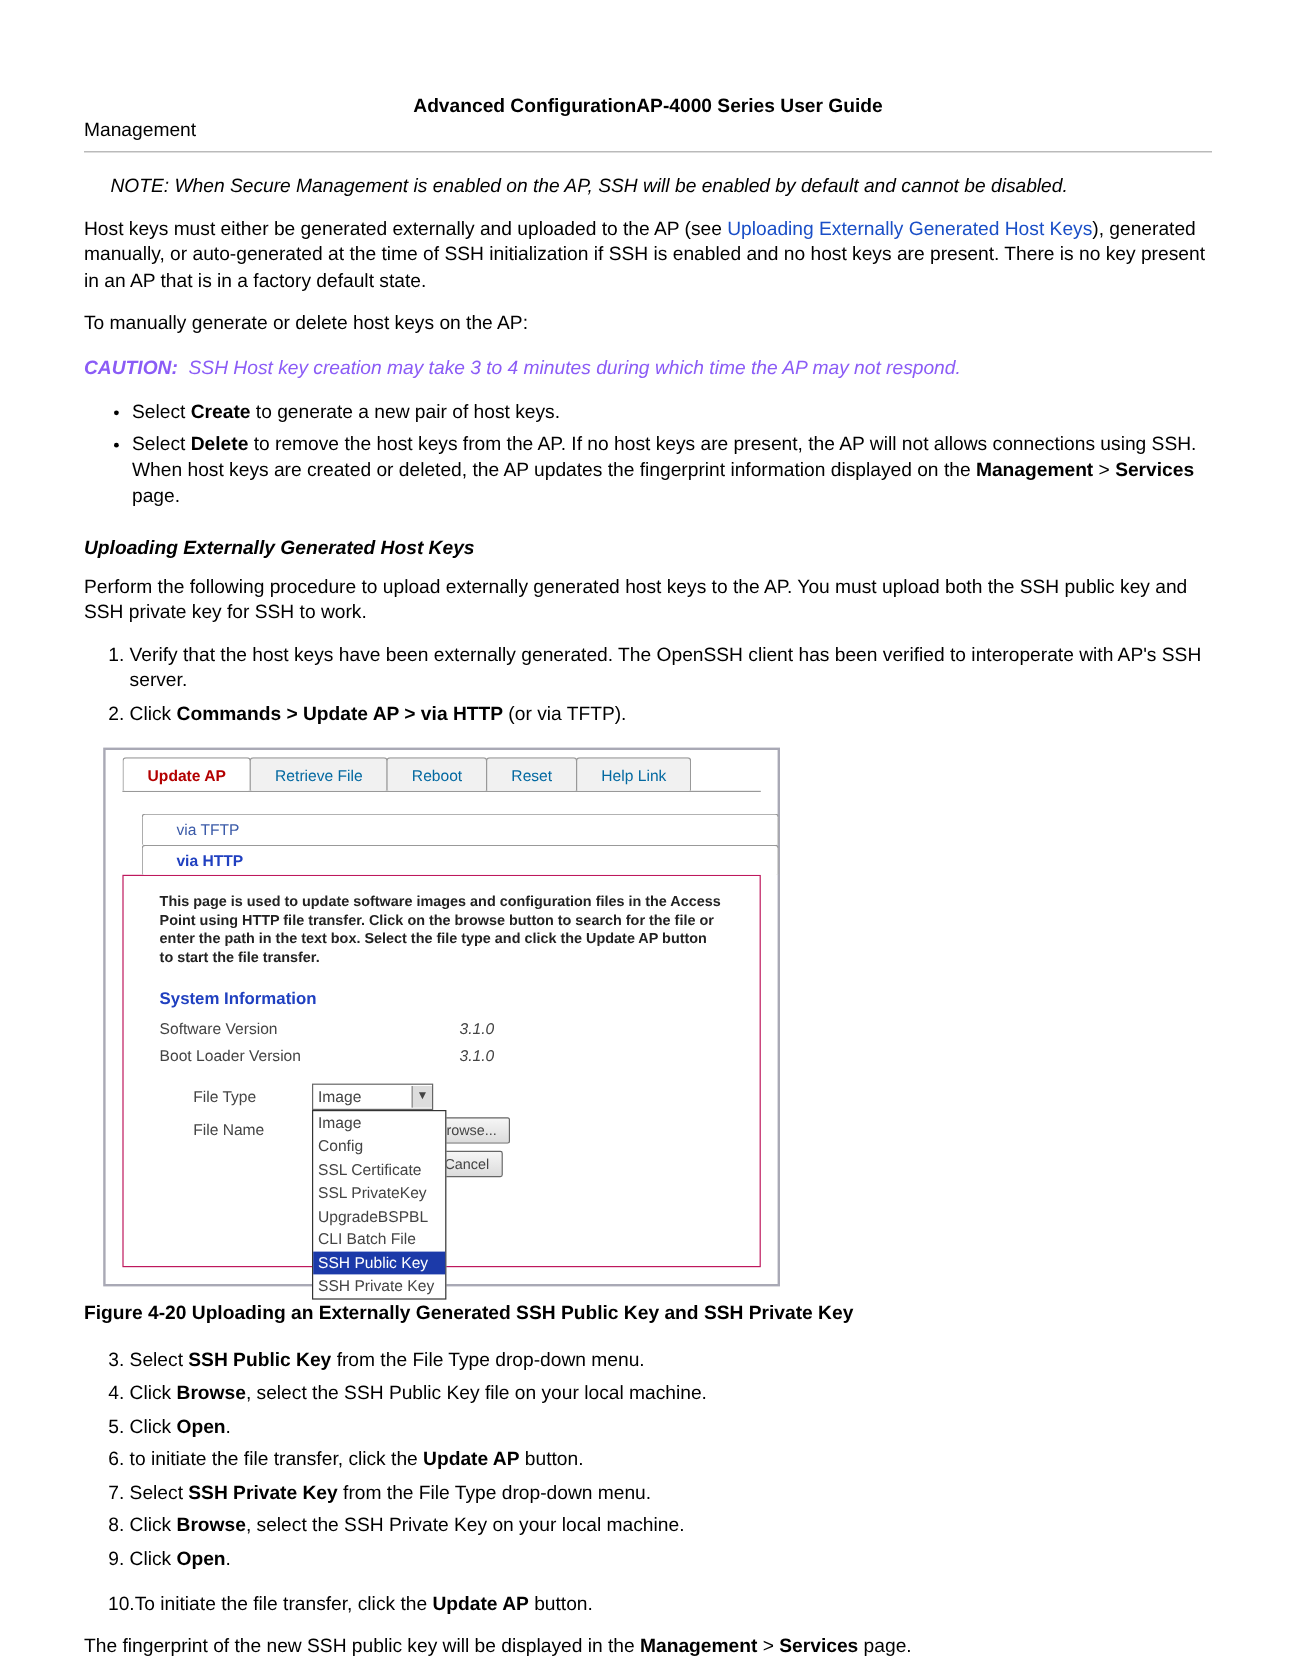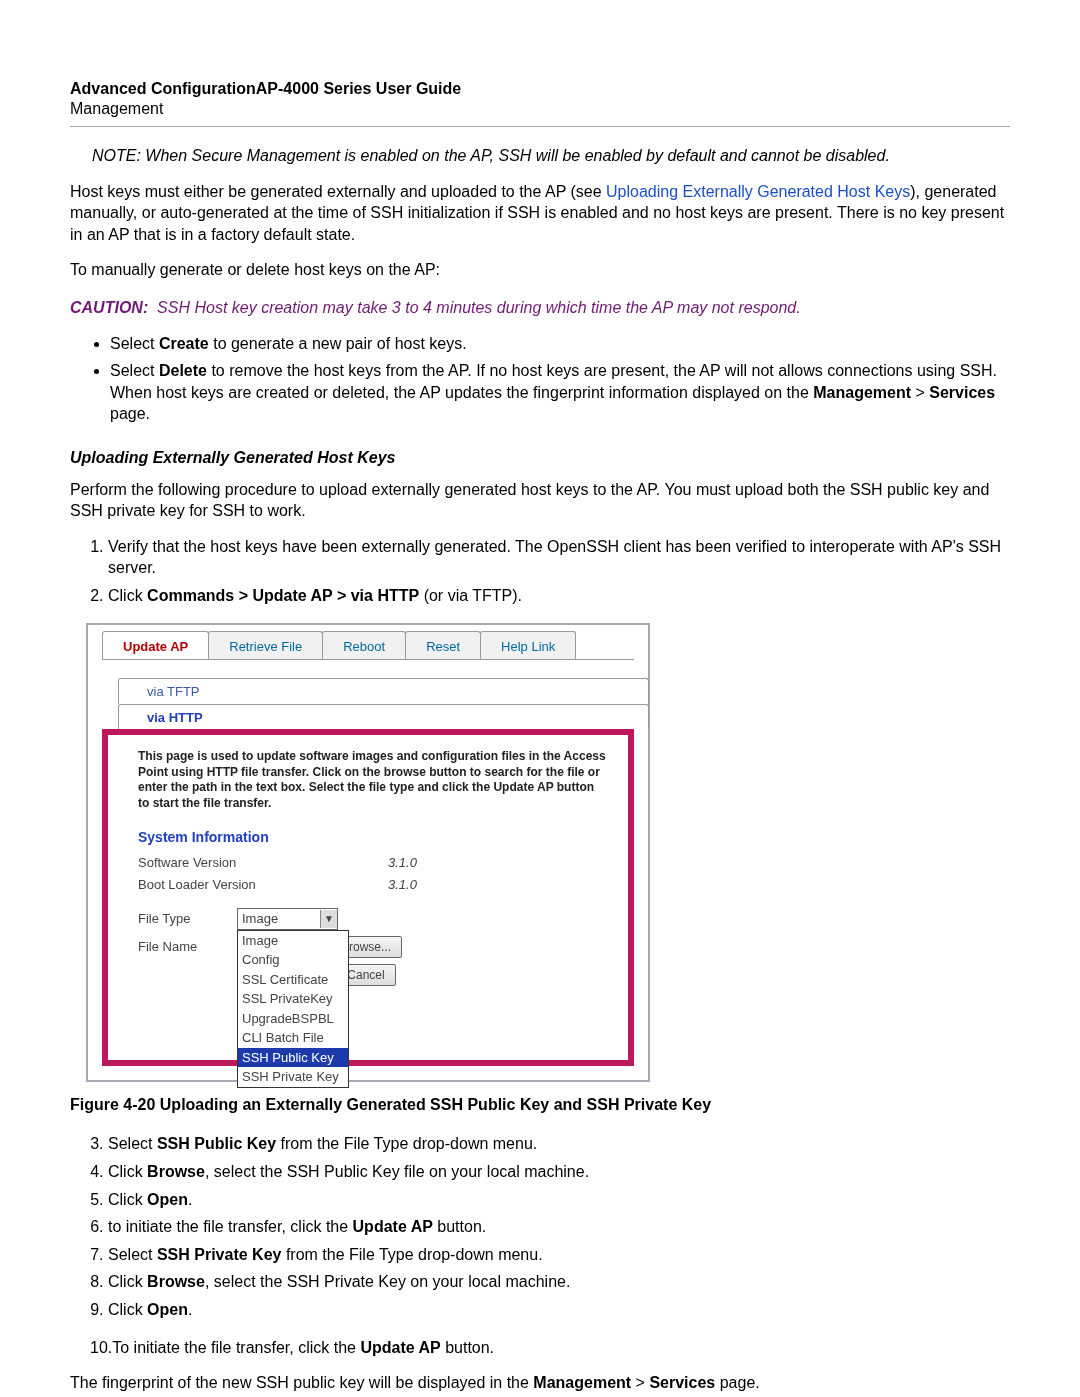--- a/index.html
+++ b/index.html
@@ -12,21 +12,21 @@
   .page {
     width: 1080px;
     min-height: 1397px;
     margin: 0 auto;
     position: relative;
     box-sizing: border-box;
     padding: 80px 70px 40px 70px;
   }
   .header-row {
     display: flex;
-    justify-content: flex-start;
+    justify-content: center;
     font-size: 16px;
     font-weight: bold;
   }
   .header-sub {
     font-size: 16px;
     font-weight: normal;
     margin-top: 2px;
   }
   hr.headrule {
     border: none;
@@ -44,21 +44,21 @@
     line-height: 1.35;
   }
   .note {
     font-style: italic;
     margin-left: 22px;
     margin-bottom: 14px;
   }
   .note .note-label { font-style: italic; }
   .para { margin: 0 0 14px 0; }
   .caution {
-    color: #701a75;
+    color: #8b5cf6;
     font-style: italic;
     margin-bottom: 14px;
   }
   .caution .caution-label { font-weight: bold; font-style: italic; }
   .link { color: #1a4fc7; }
   ul.dots {
     margin: 0 0 14px 0;
     padding-left: 40px;
   }
   ul.dots li { margin-bottom: 6px; }
@@ -124,21 +124,21 @@
     background: #fff;
     color: #3a5aa8;
     margin-right: -1px;
     border-radius: 3px 3px 0 0;
   }
   .subtab.active {
     color: #2040c0;
     font-weight: bold;
   }
   .panel {
-    border: 6px solid #be185d;
+    border: 1px solid #be185d;
     margin: 0 14px 14px 14px;
     padding: 14px 14px 14px 30px;
     font-size: 12px;
   }
   .panel-desc {
     font-family: Arial, sans-serif;
     font-size: 12px;
     font-weight: bold;
     color: #222;
     max-width: 470px;
@@ -158,20 +158,21 @@
     margin-bottom: 4px;
   }
   .kv-row .k { width: 250px; }
   .kv-row .v { font-style: italic; }
   .form-row {
     display: flex;
     align-items: flex-start;
     margin-top: 14px;
     font-size: 13px;
     color: #444;
+    margin-left: 28px;
   }
   .form-row .lb { width: 72px; padding-top: 2px; }
   .select-box {
     display: inline-flex;
     align-items: center;
     border: 1px solid #666;
     background: #fff;
     height: 20px;
     padding: 0 0 0 4px;
   }

